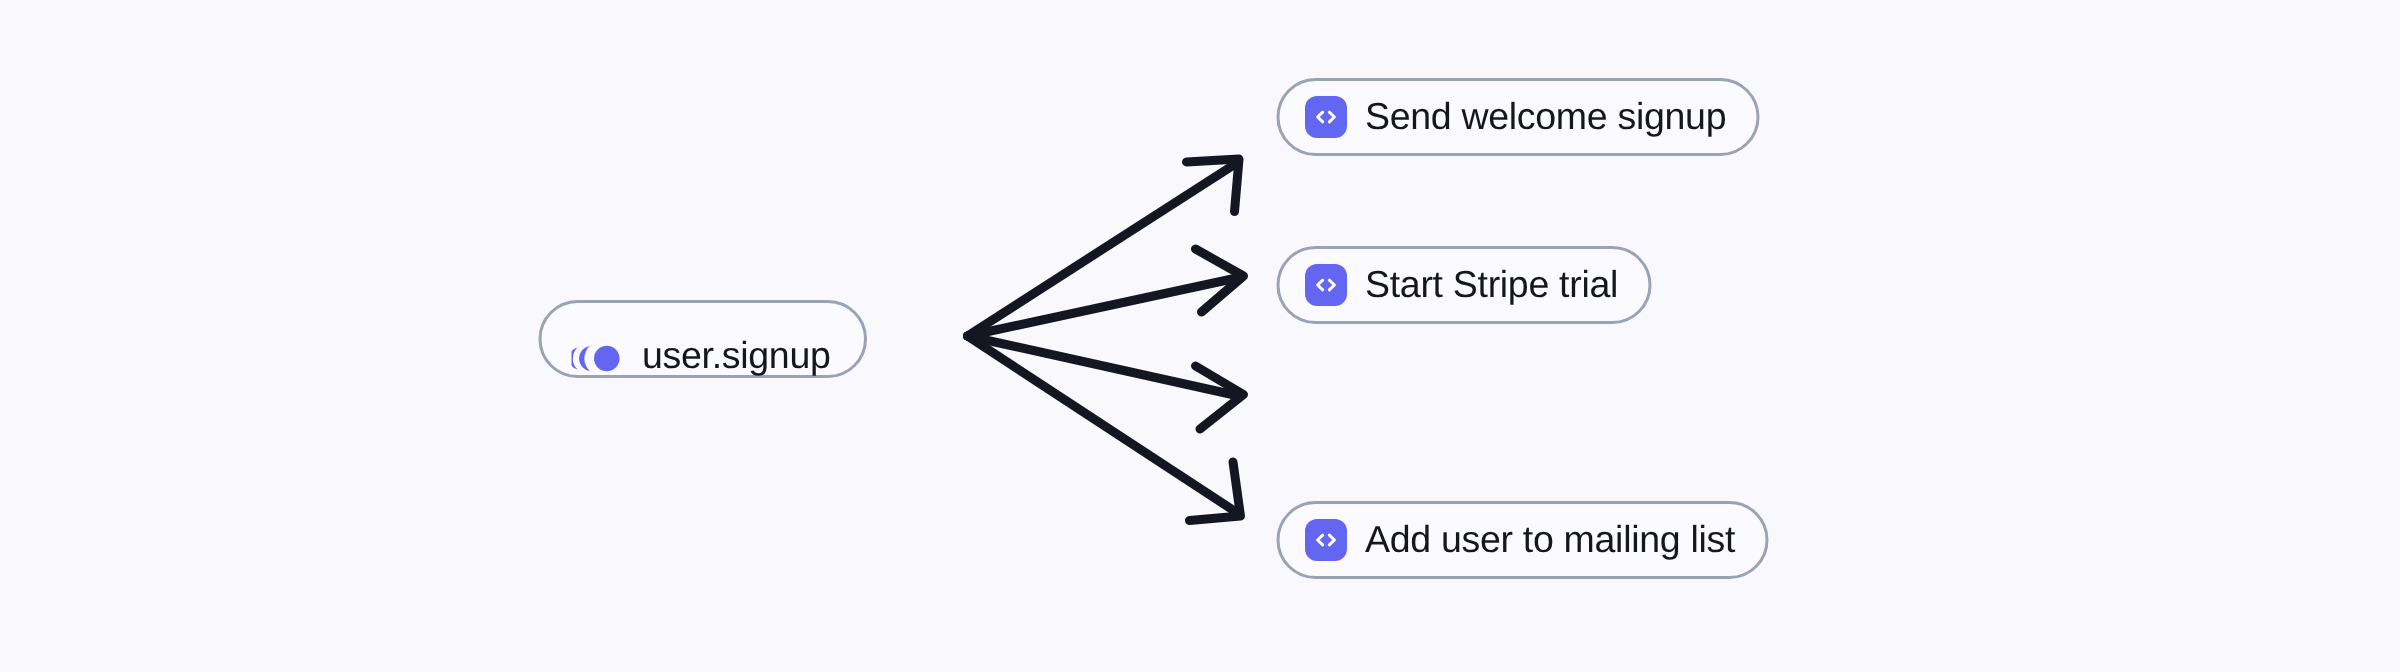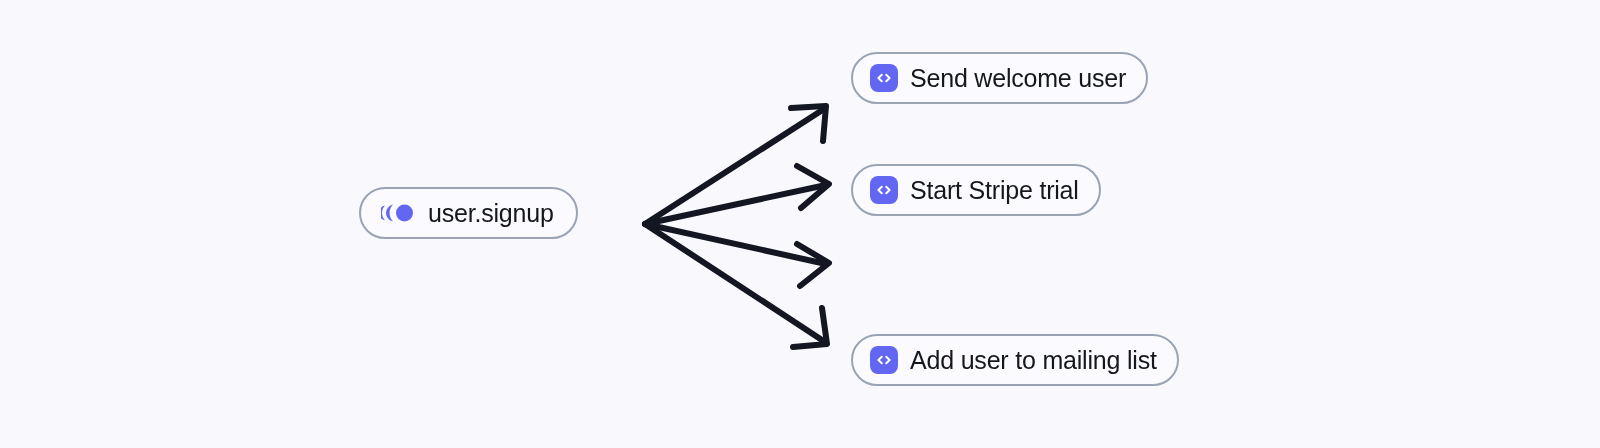--- a/index.html
+++ b/index.html
@@ -48,22 +48,23 @@
     font-size: 25px;
     line-height: 1;
     color: #15171f;
     letter-spacing: -0.2px;
     font-family: "Liberation Sans", sans-serif;
   }
 
   
   .trigger-node {
     left: 359px;
-    top: 187px;
+    top: 200px;
     padding: 0 22px 0 20px;
+    align-items: flex-end;
   }
   .trigger-icon {
     display: block;
     width: 34px;
     height: 22px;
     margin-right: 13px;
     flex: none;
   }
 
   
@@ -128,21 +129,21 @@
     <span class="node-label">user.signup</span>
   </div>
 
   <div class="node action-node n0">
     <span class="action-icon">
       <svg width="18" height="18" viewBox="0 0 18 18" fill="none" stroke="#ffffff" stroke-width="2" stroke-linecap="round" stroke-linejoin="round">
         <polyline points="6.8,5.8 3.4,9 6.8,12.2"></polyline>
         <polyline points="11.2,5.8 14.6,9 11.2,12.2"></polyline>
       </svg>
     </span>
-    <span class="node-label">Send welcome user</span>
+    <span class="node-label">Send welcome signup</span>
   </div>
 
   <div class="node action-node n1">
     <span class="action-icon">
       <svg width="18" height="18" viewBox="0 0 18 18" fill="none" stroke="#ffffff" stroke-width="2" stroke-linecap="round" stroke-linejoin="round">
         <polyline points="6.8,5.8 3.4,9 6.8,12.2"></polyline>
         <polyline points="11.2,5.8 14.6,9 11.2,12.2"></polyline>
       </svg>
     </span>
     <span class="node-label">Start Stripe trial</span>

